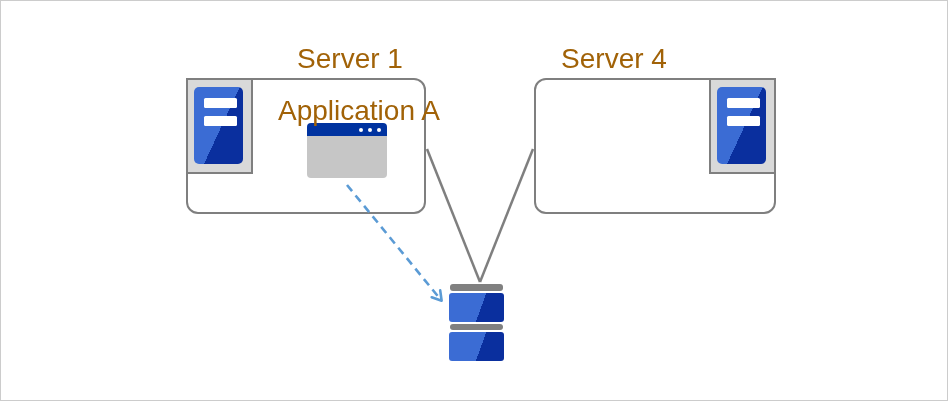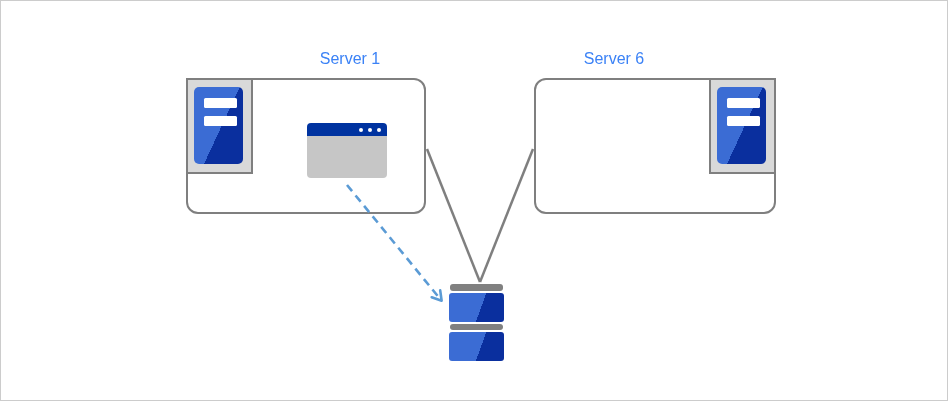--- a/index.html
+++ b/index.html
@@ -10,23 +10,23 @@
     width: 948px;
     height: 401px;
     background: #ffffff;
     border: 1px solid #cccccc;
     box-sizing: border-box;
     overflow: hidden;
   }
 
   .node-label {
     position: absolute;
-    font-size: 16px;
+    font-size: 28px;
     line-height: 23px;
-    color: #3b82f6;
+    color: #a16207;
     text-align: center;
     white-space: nowrap;
     z-index: 4;
   }
 
   .server-box {
     position: absolute;
     border: 2.5px solid #7f7f7f;
     border-radius: 12px;
     background: transparent;
@@ -147,31 +147,32 @@
 
   <div class="server-box" style="left:185px; top:77px; width:240px; height:136px;"></div>
 
   <div class="icon-panel" style="left:185px; top:77px;">
     <div class="tower">
       <div class="slot" style="top:11px;"></div>
       <div class="slot" style="top:29px;"></div>
     </div>
   </div>
 
+  <div class="node-label" style="left:277px; top:98px; width:130px;">Application A</div>
 
   <div class="app-window">
     <div class="app-titlebar">
       <span class="dot" style="right:24px;"></span>
       <span class="dot" style="right:15px;"></span>
       <span class="dot" style="right:6px;"></span>
     </div>
     <div class="app-body"></div>
   </div>
 
-  <div class="node-label" style="left:553px; top:46px; width:120px;">Server 6</div>
+  <div class="node-label" style="left:553px; top:46px; width:120px;">Server 4</div>
 
   <div class="server-box" style="left:533px; top:77px; width:242px; height:136px;"></div>
 
   <div class="icon-panel" style="left:708px; top:77px;">
     <div class="tower">
       <div class="slot" style="top:11px;"></div>
       <div class="slot" style="top:29px;"></div>
     </div>
   </div>
 

